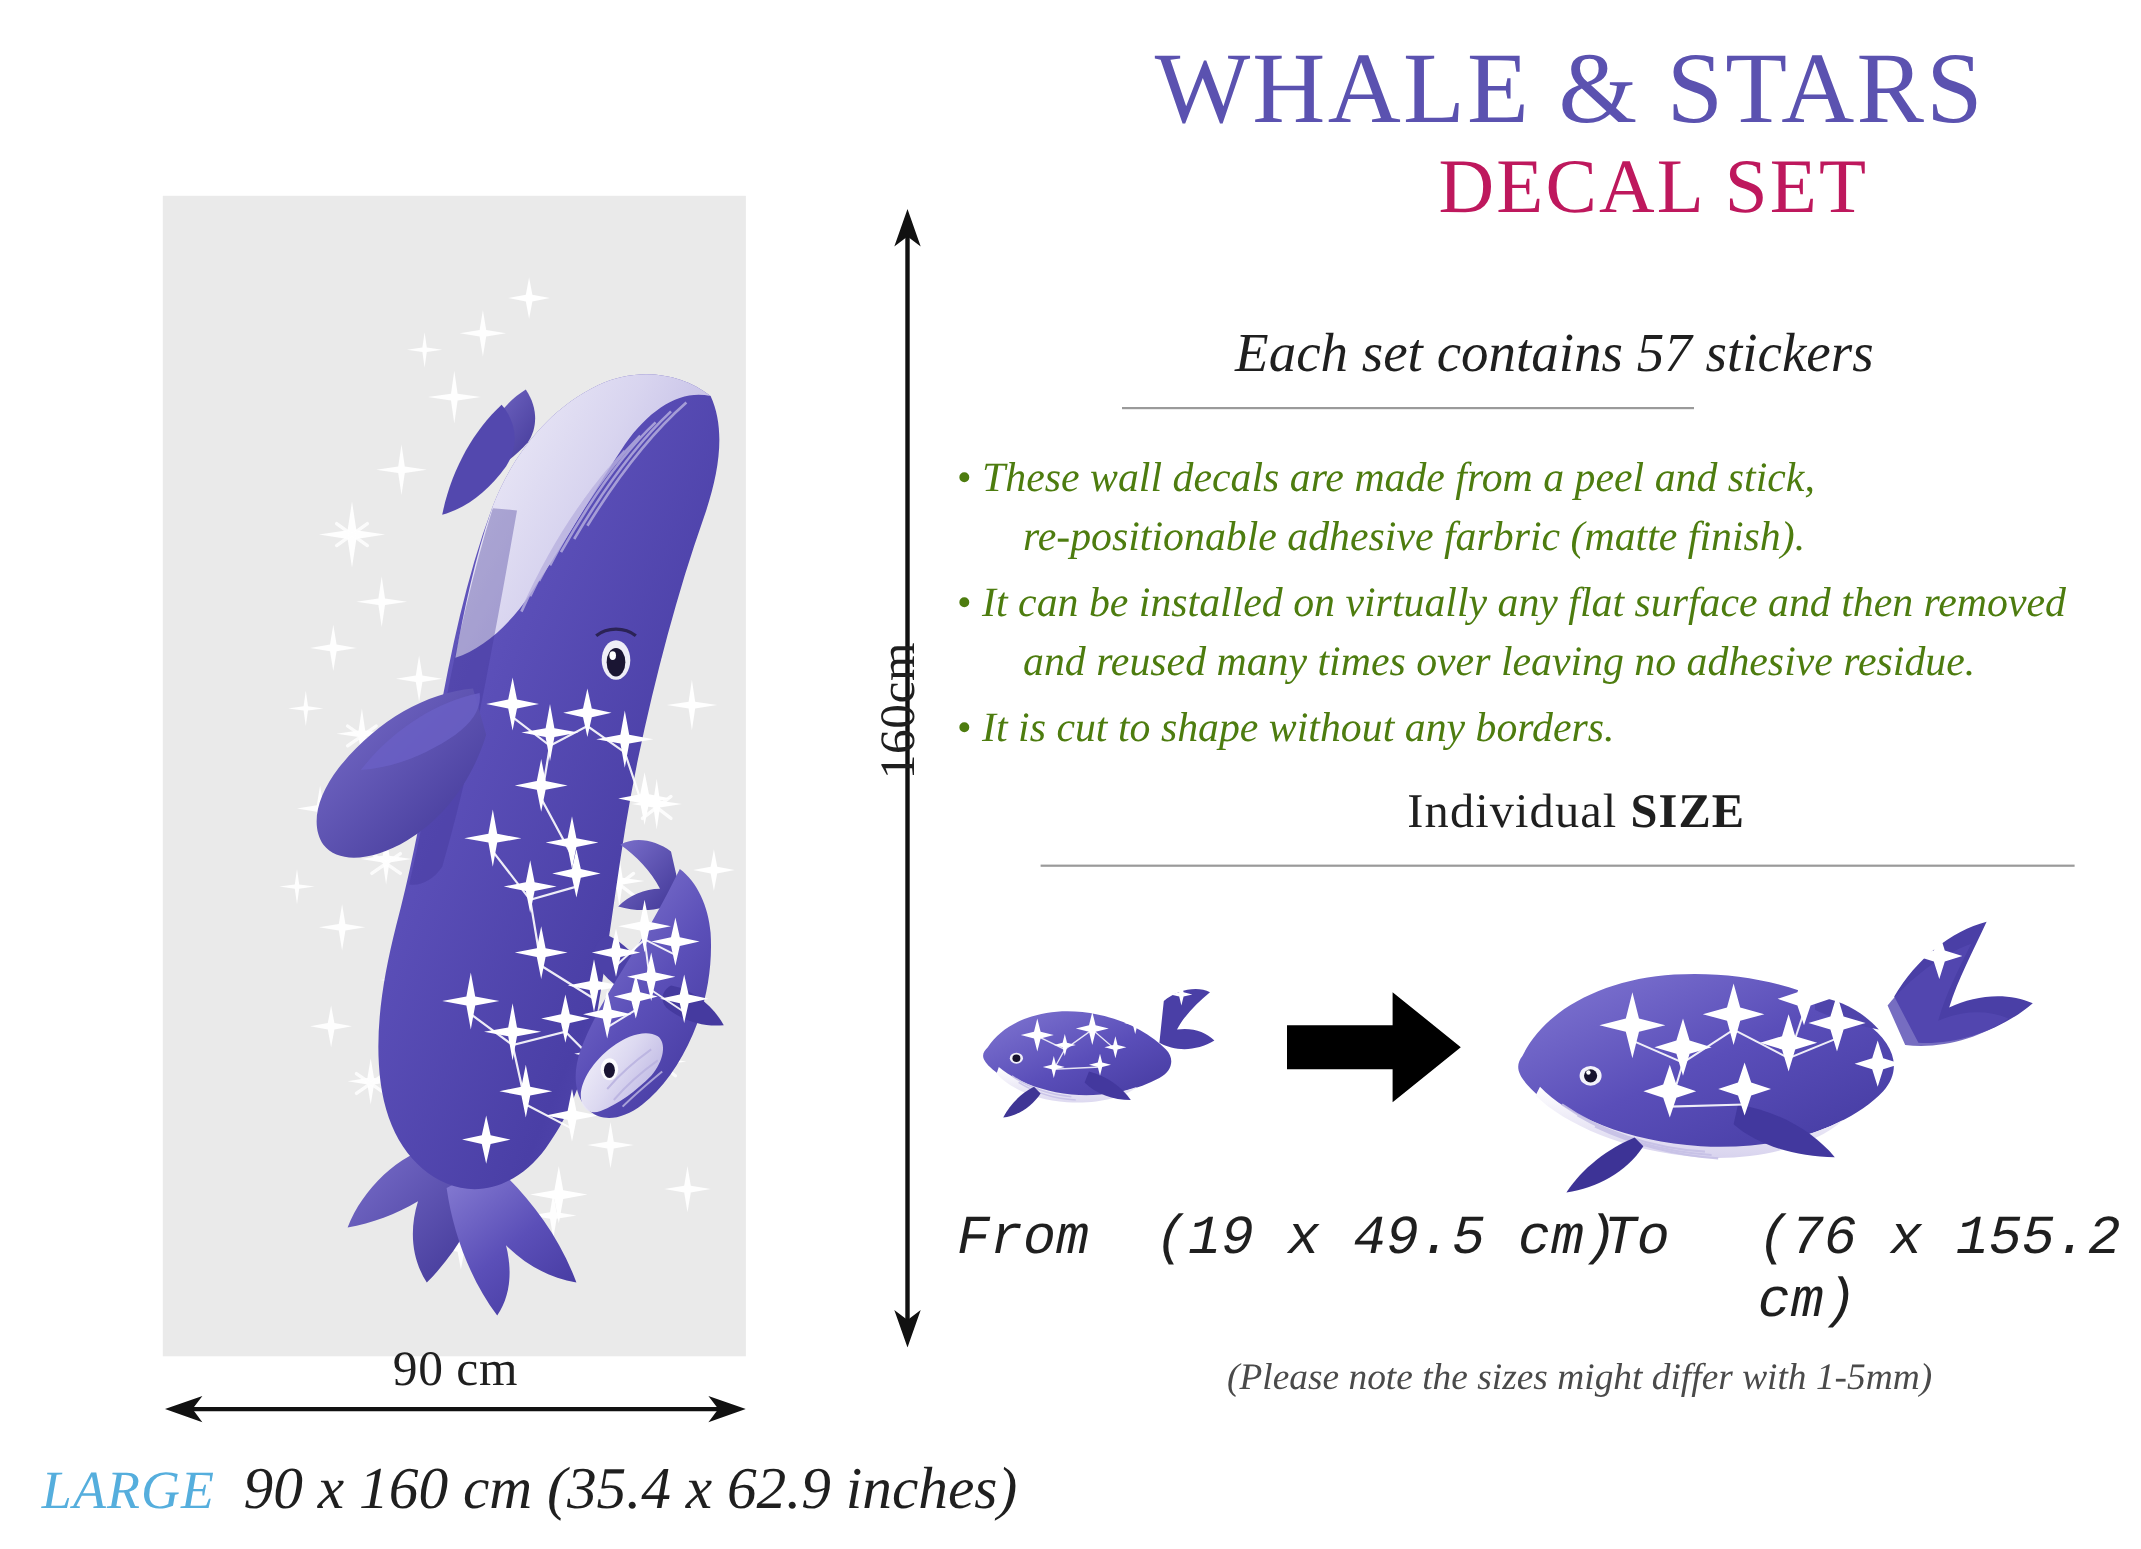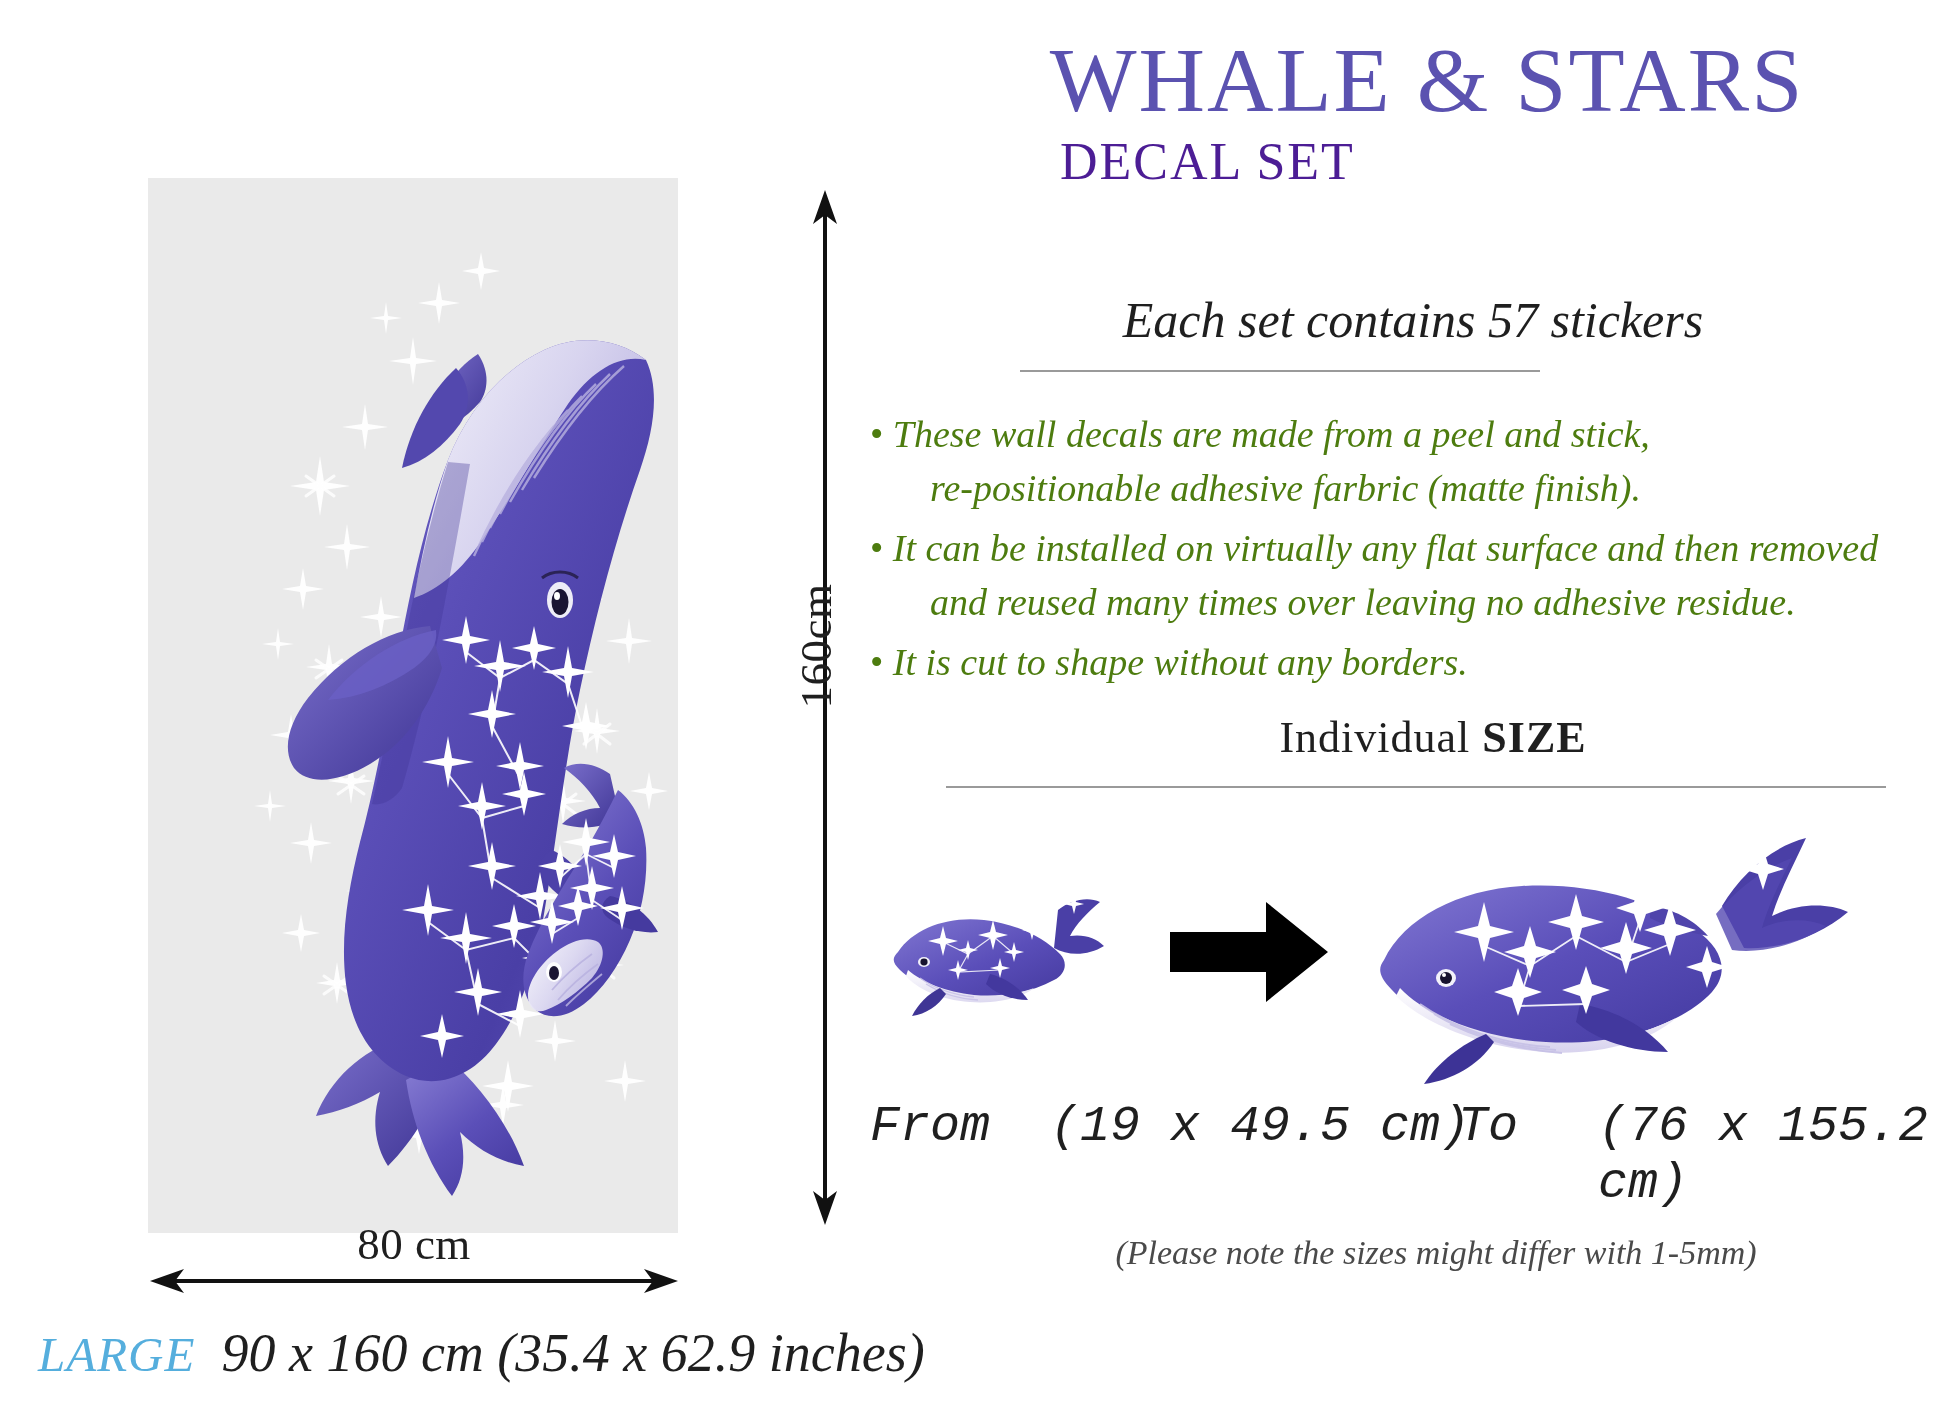--- a/index.html
+++ b/index.html
@@ -49,22 +49,22 @@
 
   
   .right-col{position:absolute;left:880px;top:0;width:1066px;height:1408px;}
 
   .title-main{
     position:absolute;left:0;top:34px;width:1066px;text-align:center;
     font-size:92px;line-height:1;color:#5b52b0;letter-spacing:2px;
     padding-left:28px;box-sizing:border-box;
   }
   .title-sub{
-    position:absolute;left:0;top:136px;width:1066px;text-align:left;
-    font-size:52px;line-height:1;color:#4c1d95;letter-spacing:2px;
+    position:absolute;left:0;top:136px;width:1066px;text-align:center;
+    font-size:70px;line-height:1;color:#be185d;letter-spacing:2px;
     padding-left:180px;box-sizing:border-box;
   }
 
   .contains{
     position:absolute;left:0;top:290px;width:1066px;text-align:center;
     font-style:italic;font-size:50px;line-height:1.2;color:#1f1f1f;
   }
   .rule-1{
     position:absolute;left:140px;top:370px;width:520px;height:2px;
     background:#9a9a9a;
@@ -353,21 +353,21 @@
     </div>
     <div class="dim-v-label">160cm</div>
 
     <div class="dim-h">
       <svg viewBox="0 0 528 26" width="528" height="26" aria-hidden="true">
         <line x1="18" y1="13" x2="510" y2="13" stroke="#111111" stroke-width="4"></line>
         <path d="M0 13 L34 1 L25 13 L34 25 Z" fill="#111111"></path>
         <path d="M528 13 L494 1 L503 13 L494 25 Z" fill="#111111"></path>
       </svg>
     </div>
-    <div class="dim-h-label">80 cm</div>
+    <div class="dim-h-label">90 cm</div>
 
     <div class="size-line">
       <span class="size-large">LARGE</span><span class="size-dims">90 x 160 cm (35.4 x 62.9 inches)</span>
     </div>
   </div>
 
   <div class="right-col">
 
     <div class="title-main">WHALE &amp; STARS</div>
     <div class="title-sub">DECAL SET</div>

